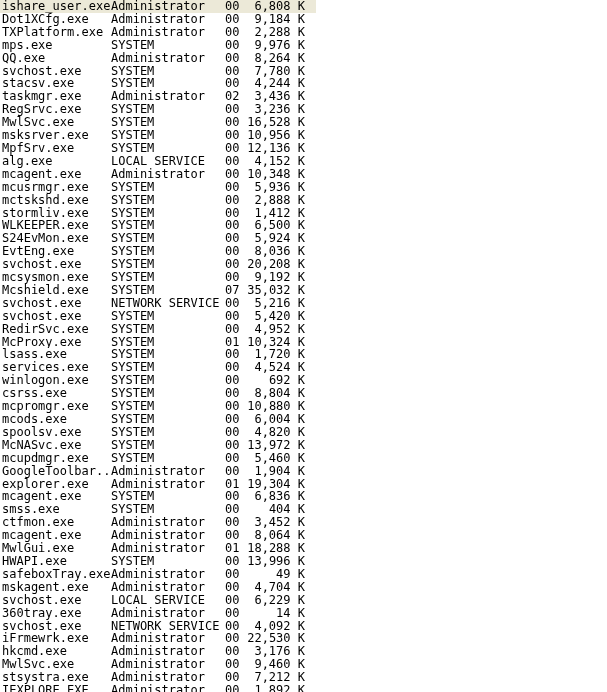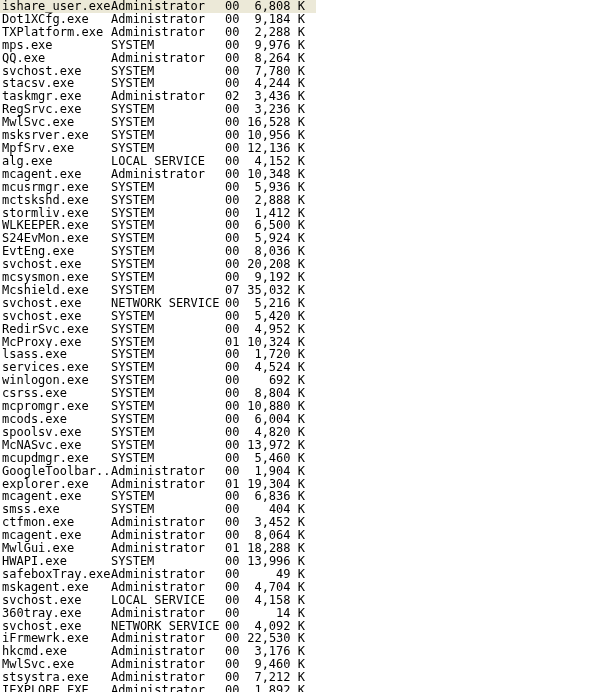--- a/index.html
+++ b/index.html
@@ -333,21 +333,21 @@
       <div class="row">
         <span class="c-name">mskagent.exe</span>
         <span class="c-user">Administrator</span>
         <span class="c-cpu">00</span>
         <span class="c-mem">4,704 K</span>
       </div>
       <div class="row">
         <span class="c-name">svchost.exe</span>
         <span class="c-user">LOCAL SERVICE</span>
         <span class="c-cpu">00</span>
-        <span class="c-mem">4,158 K</span>
+        <span class="c-mem">6,229 K</span>
       </div>
       <div class="row">
         <span class="c-name">360tray.exe</span>
         <span class="c-user">Administrator</span>
         <span class="c-cpu">00</span>
         <span class="c-mem">14 K</span>
       </div>
       <div class="row">
         <span class="c-name">svchost.exe</span>
         <span class="c-user">NETWORK SERVICE</span>

